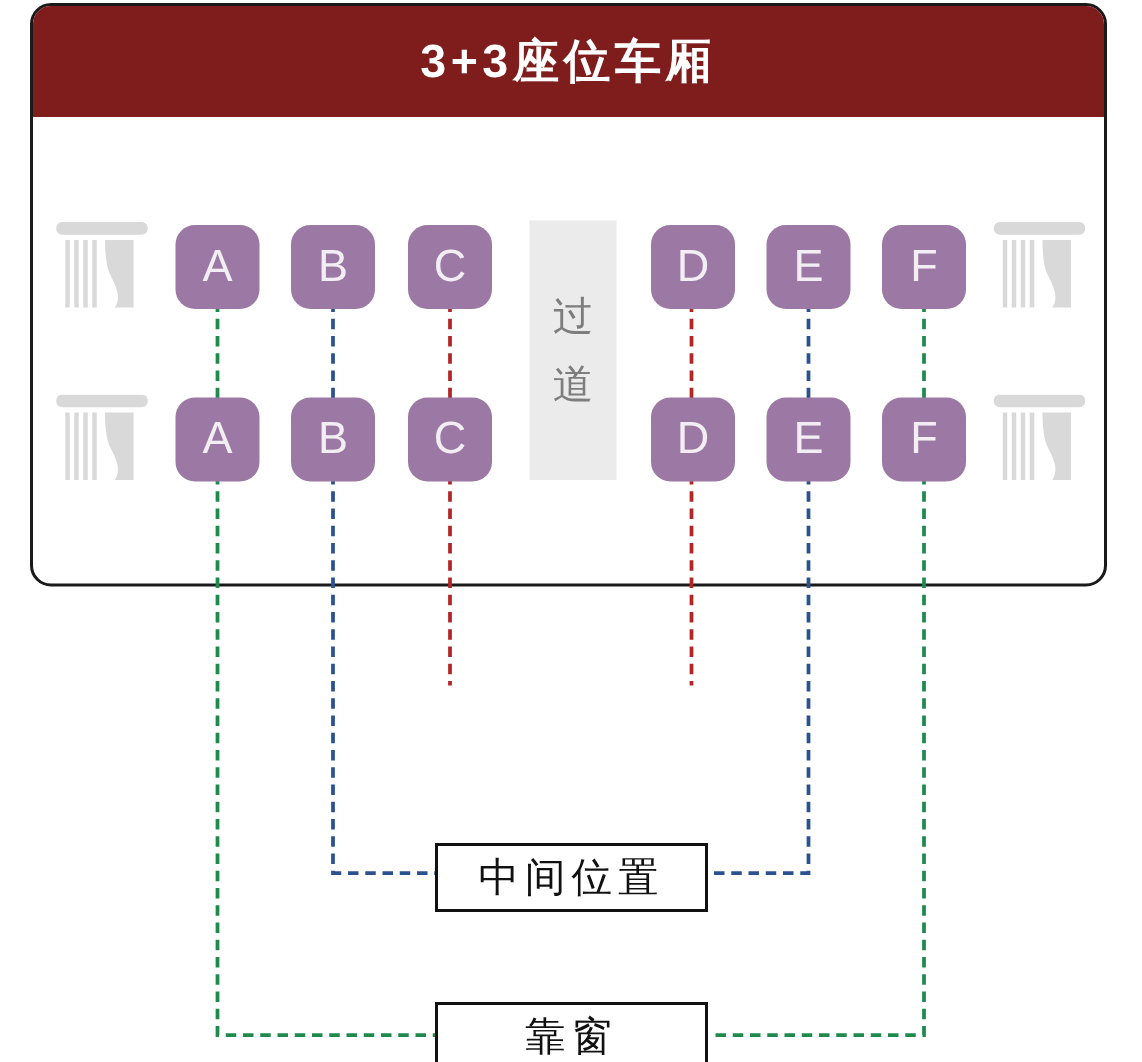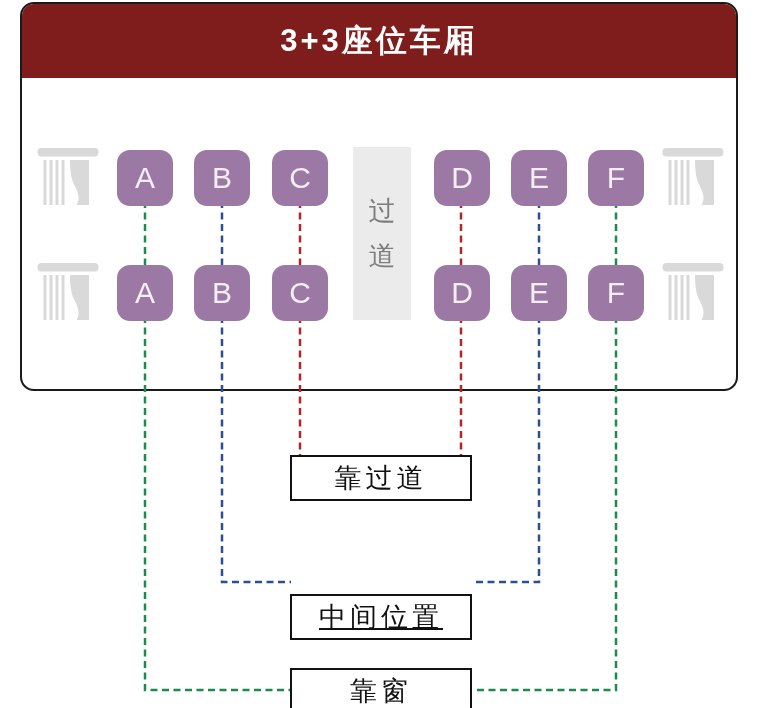--- a/index.html
+++ b/index.html
@@ -43,21 +43,21 @@
   .lines{position:absolute;left:0;top:0;width:761px;height:708px;z-index:2;}
   .lines path{fill:none;stroke-width:2.5;stroke-dasharray:7 4.5;}
   
   .legend-box{
     position:absolute;left:290px;width:182px;height:46px;
     border:2.5px solid #111111;background:#ffffff;box-sizing:border-box;
     display:flex;align-items:center;justify-content:center;
     font-size:27px;color:#111111;letter-spacing:4px;z-index:3;
   }
   .lb-aisle{top:455px;}
-  .lb-middle{top:594px;text-decoration:underline;}
+  .lb-middle{top:562px;}
   .lb-window{top:668px;}
 </style>
 </head>
 <body>
 
 <div class="stage">
 
   <div class="carriage">
     <div class="carriage-header" style="background: #7f1d1d;">
       <span>3+3座位车厢</span>
@@ -126,23 +126,20 @@
   <div class="seat row1 colE" style="background: rgb(156, 121, 164); color: rgb(242, 238, 243);">E</div>
   <div class="seat row1 colF" style="background: rgb(156, 121, 164); color: rgb(242, 238, 243);">F</div>
 
   <div class="seat row2 colA" style="background: rgb(156, 121, 164); color: rgb(242, 238, 243);">A</div>
   <div class="seat row2 colB" style="background: rgb(156, 121, 164); color: rgb(242, 238, 243);">B</div>
   <div class="seat row2 colC" style="background: rgb(156, 121, 164); color: rgb(242, 238, 243);">C</div>
   <div class="seat row2 colD" style="background: rgb(156, 121, 164); color: rgb(242, 238, 243);">D</div>
   <div class="seat row2 colE" style="background: rgb(156, 121, 164); color: rgb(242, 238, 243);">E</div>
   <div class="seat row2 colF" style="background: rgb(156, 121, 164); color: rgb(242, 238, 243);">F</div>
 
-  <div class="legend-box lb-aisle">
-    <span>靠过道</span>
-  </div>
   <div class="legend-box lb-middle">
     <span>中间位置</span>
   </div>
   <div class="legend-box lb-window">
     <span>靠窗</span>
   </div>
 
 </div>
 
 </body></html>

